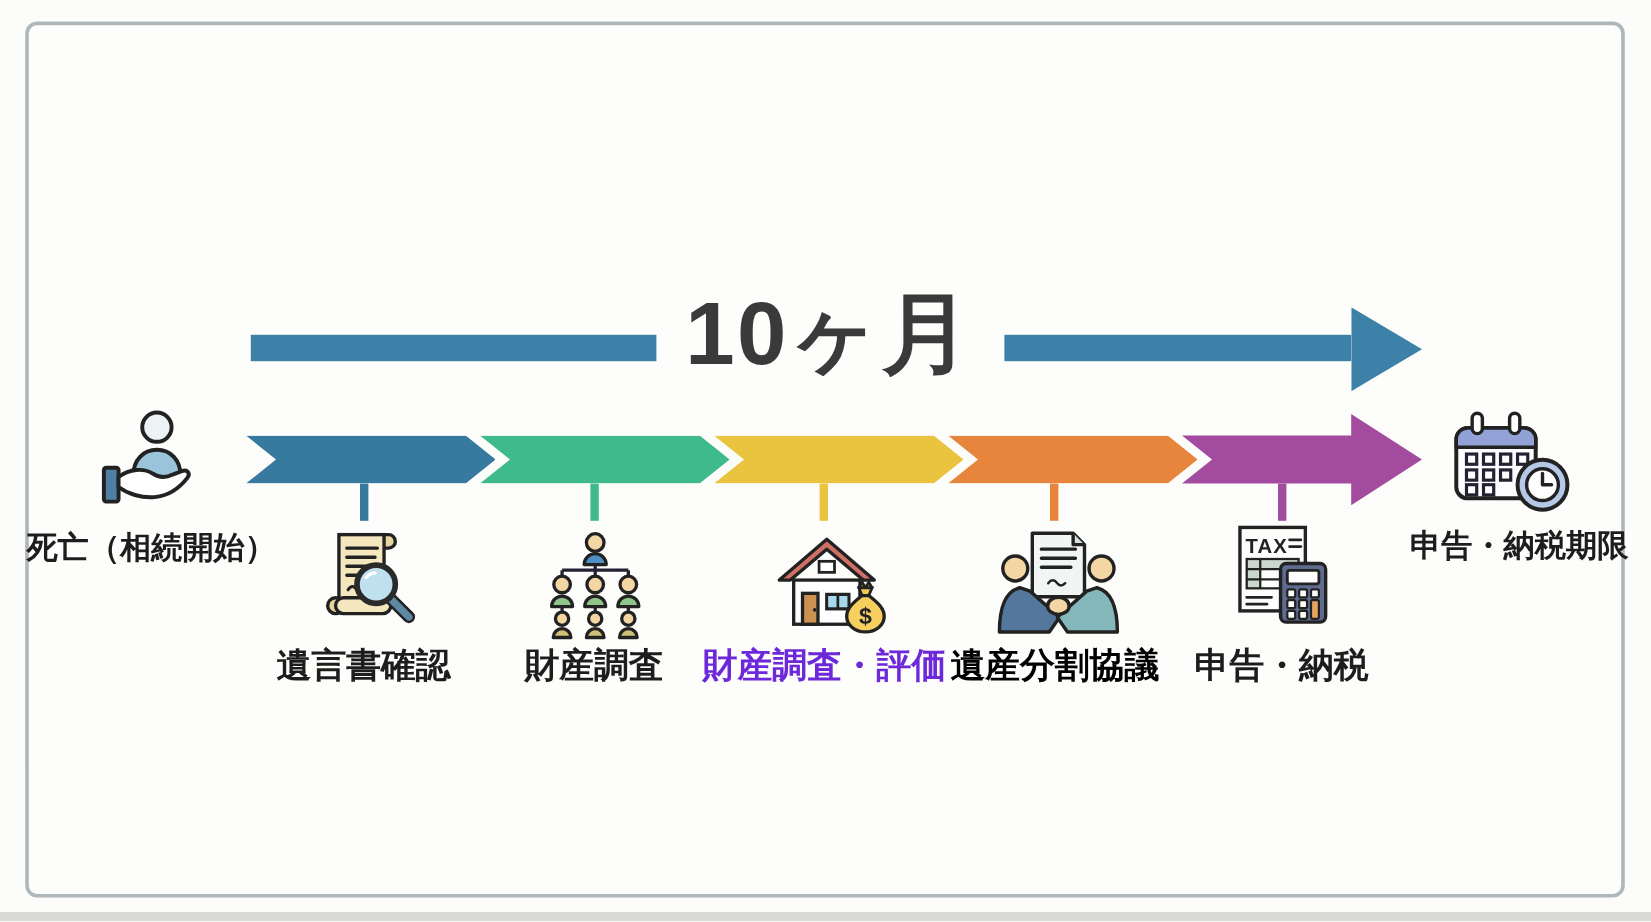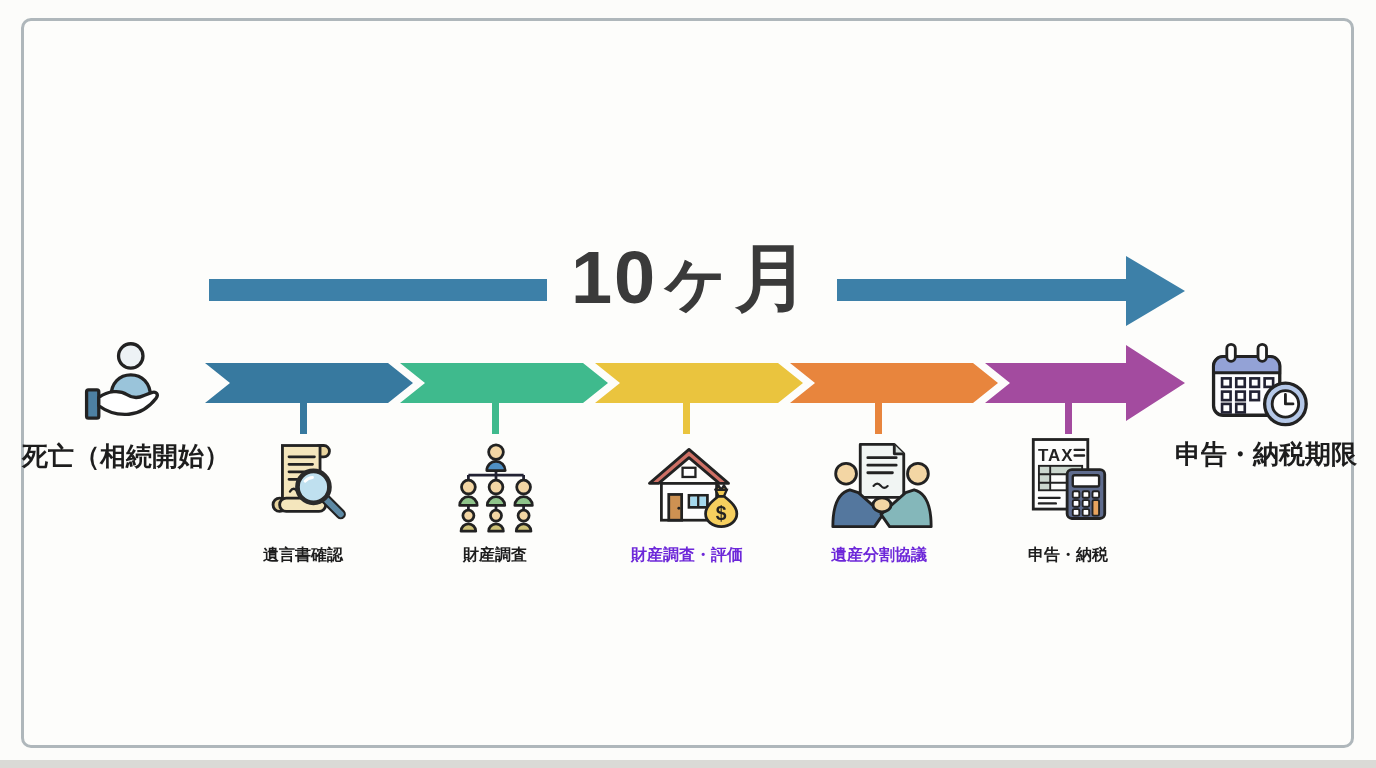--- a/index.html
+++ b/index.html
@@ -65,21 +65,21 @@
   .icon-step1{left:450px;top:442px;width:92px;height:92px;}
   .icon-step2{left:634px;top:442px;width:110px;height:92px;}
   .icon-step3{left:830px;top:438px;width:104px;height:96px;}
   .icon-step4{left:1022px;top:432px;width:94px;height:94px;}
   .icon-end{left:1206px;top:336px;width:104px;height:98px;}
   
   .lbl{
     position:absolute;
     text-align:center;
     font-weight:700;color:#1d1d1d;
-    font-size:16px;line-height:28px;
+    font-size:29px;line-height:28px;
     white-space:nowrap;
   }
   .lbl-start{left:14px;top:442px;width:224px;font-size:26px;}
   .lbl-end{left:1166px;top:440px;width:200px;font-size:26px;text-align:center;}
   .lbl-step0{left:203px;top:541px;width:200px;}
   .lbl-step1{left:395px;top:541px;width:200px;}
   .lbl-step2{left:567px;top:541px;width:240px;}
   .lbl-step3{left:759px;top:541px;width:240px;}
   .lbl-step4{left:968px;top:541px;width:200px;}
 </style>
@@ -206,21 +206,21 @@
       <path d="M68 6 v10 h10" fill="#d8e0dc" stroke="#222" stroke-width="3" stroke-linejoin="round"></path>
       <path d="M40 20 H70 M40 28 H70 M40 36 H66" stroke="#222" stroke-width="3" stroke-linecap="round"></path>
       <path d="M46 50 q4 -5 8 0 q3 4 7 0" fill="none" stroke="#222" stroke-width="2.2" stroke-linecap="round"></path>
       <circle cx="17" cy="37" r="11" fill="#f3d6a4" stroke="#222" stroke-width="3"></circle>
       <circle cx="93" cy="37" r="11" fill="#f3d6a4" stroke="#222" stroke-width="3"></circle>
       <path d="M3 93 c0 -24 6 -36 18 -39 l9 3 26 23 -9 13 z" fill="#54779e" stroke="#222" stroke-width="3" stroke-linejoin="round"></path>
       <path d="M107 93 c0 -24 -6 -36 -18 -39 l-9 3 -26 23 9 13 z" fill="#84b7ba" stroke="#222" stroke-width="3" stroke-linejoin="round"></path>
       <ellipse cx="55" cy="70" rx="9.5" ry="7.5" fill="#f3d6a4" stroke="#222" stroke-width="3"></ellipse>
     </svg>
   </div>
-  <div class="lbl lbl-step3" style="color: #6d28d9;">遺産分割協議</div>
+  <div class="lbl lbl-step3" style="color: #000000;">遺産分割協議</div>
 
   <div class="icon icon-step4">
     <svg viewBox="0 0 100 100">
       <rect x="12" y="8" width="58" height="74" fill="#fdfdfc" stroke="#222" stroke-width="3"></rect>
       <text x="17" y="31" font-size="18" font-weight="bold" fill="#222" letter-spacing="1" font-family="Liberation Sans, DejaVu Sans, sans-serif">TAX</text>
       <path d="M56 19 H66 M56 25 H66" stroke="#222" stroke-width="2.5" stroke-linecap="round"></path>
       <rect x="18" y="36" width="46" height="9" fill="#cbd7ce"></rect>
       <rect x="18" y="45" width="12" height="17" fill="#cbd7ce"></rect>
       <rect x="18" y="36" width="46" height="26" fill="none" stroke="#222" stroke-width="2"></rect>
       <path d="M18 45 H64 M18 54 H64 M30 36 V62" stroke="#222" stroke-width="2"></path>

